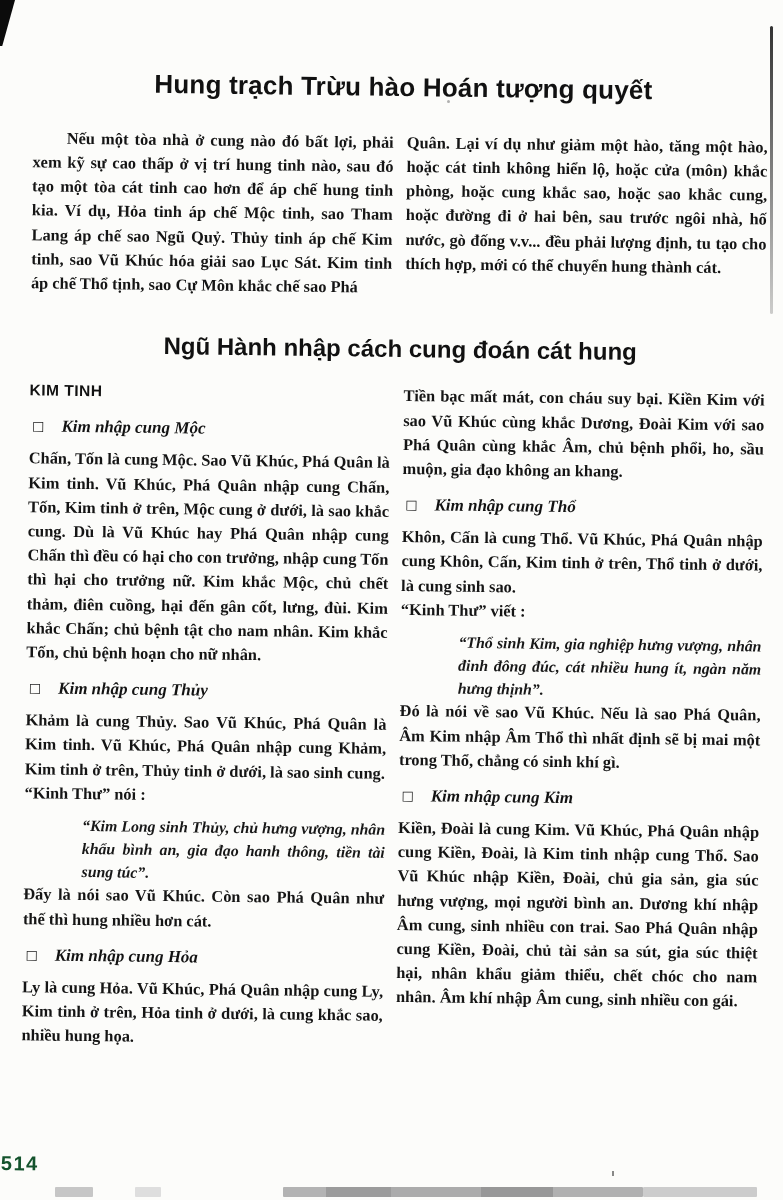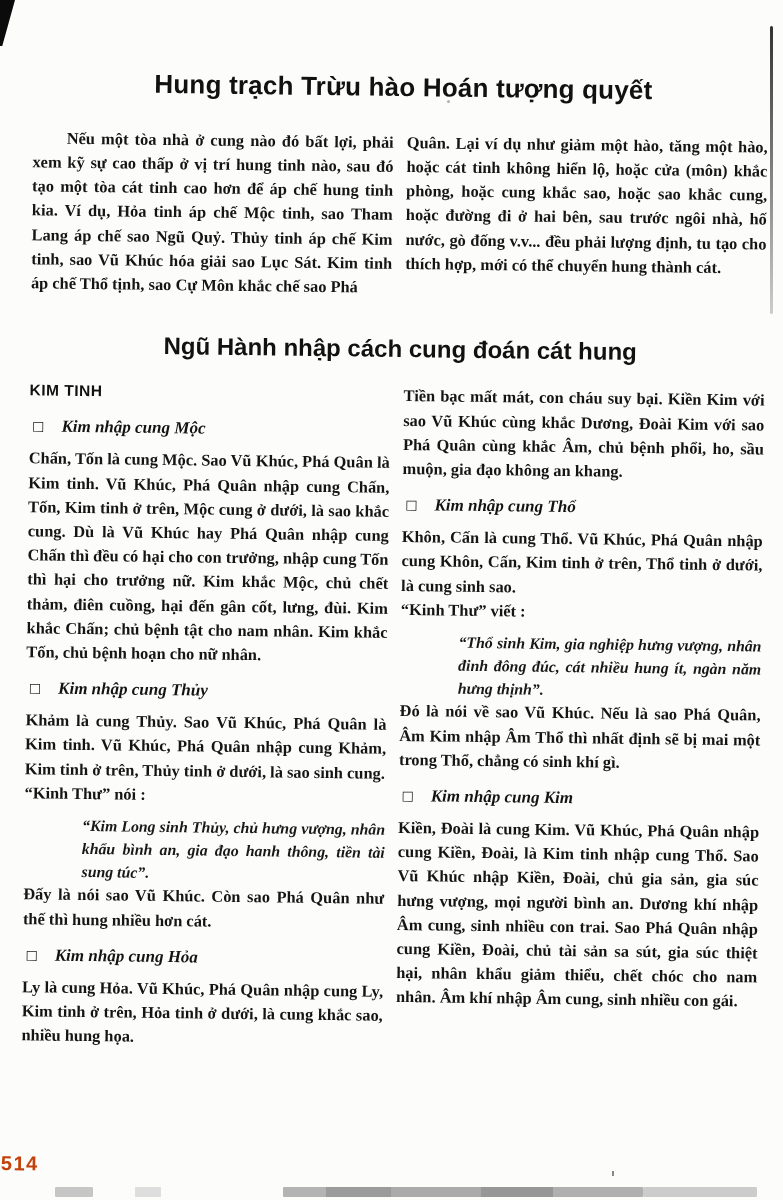--- a/index.html
+++ b/index.html
@@ -48,21 +48,21 @@
   .body-ind{margin-left:22px;}
   .mt{margin-top:9px;}
   .quote{
     margin:9px 0 0 58px;font-style:italic;font-weight:600;
     font-size:15.8px;line-height:22.8px;text-align:justify;color:#181818;
   }
   .rc-first{margin-top:2px;}
 
   .pagenum{
     position:absolute;left:8px;top:1158px;
-    font:700 20px/1 "Liberation Sans",sans-serif;letter-spacing:1.5px;color:#c2410c;
+    font:700 20px/1 "Liberation Sans",sans-serif;letter-spacing:1.5px;color:#14532d;
   }
 
   
   .corner-blob{
     position:absolute;left:0;top:0;width:15px;height:46px;background:#0b0b0b;
     clip-path:polygon(0 0,100% 0,15% 100%,0 100%);
   }
   .edge-line{
     position:absolute;left:770px;top:26px;width:3px;height:288px;border-radius:2px;
     background:linear-gradient(180deg,rgba(15,15,15,.85),rgba(15,15,15,.2));

